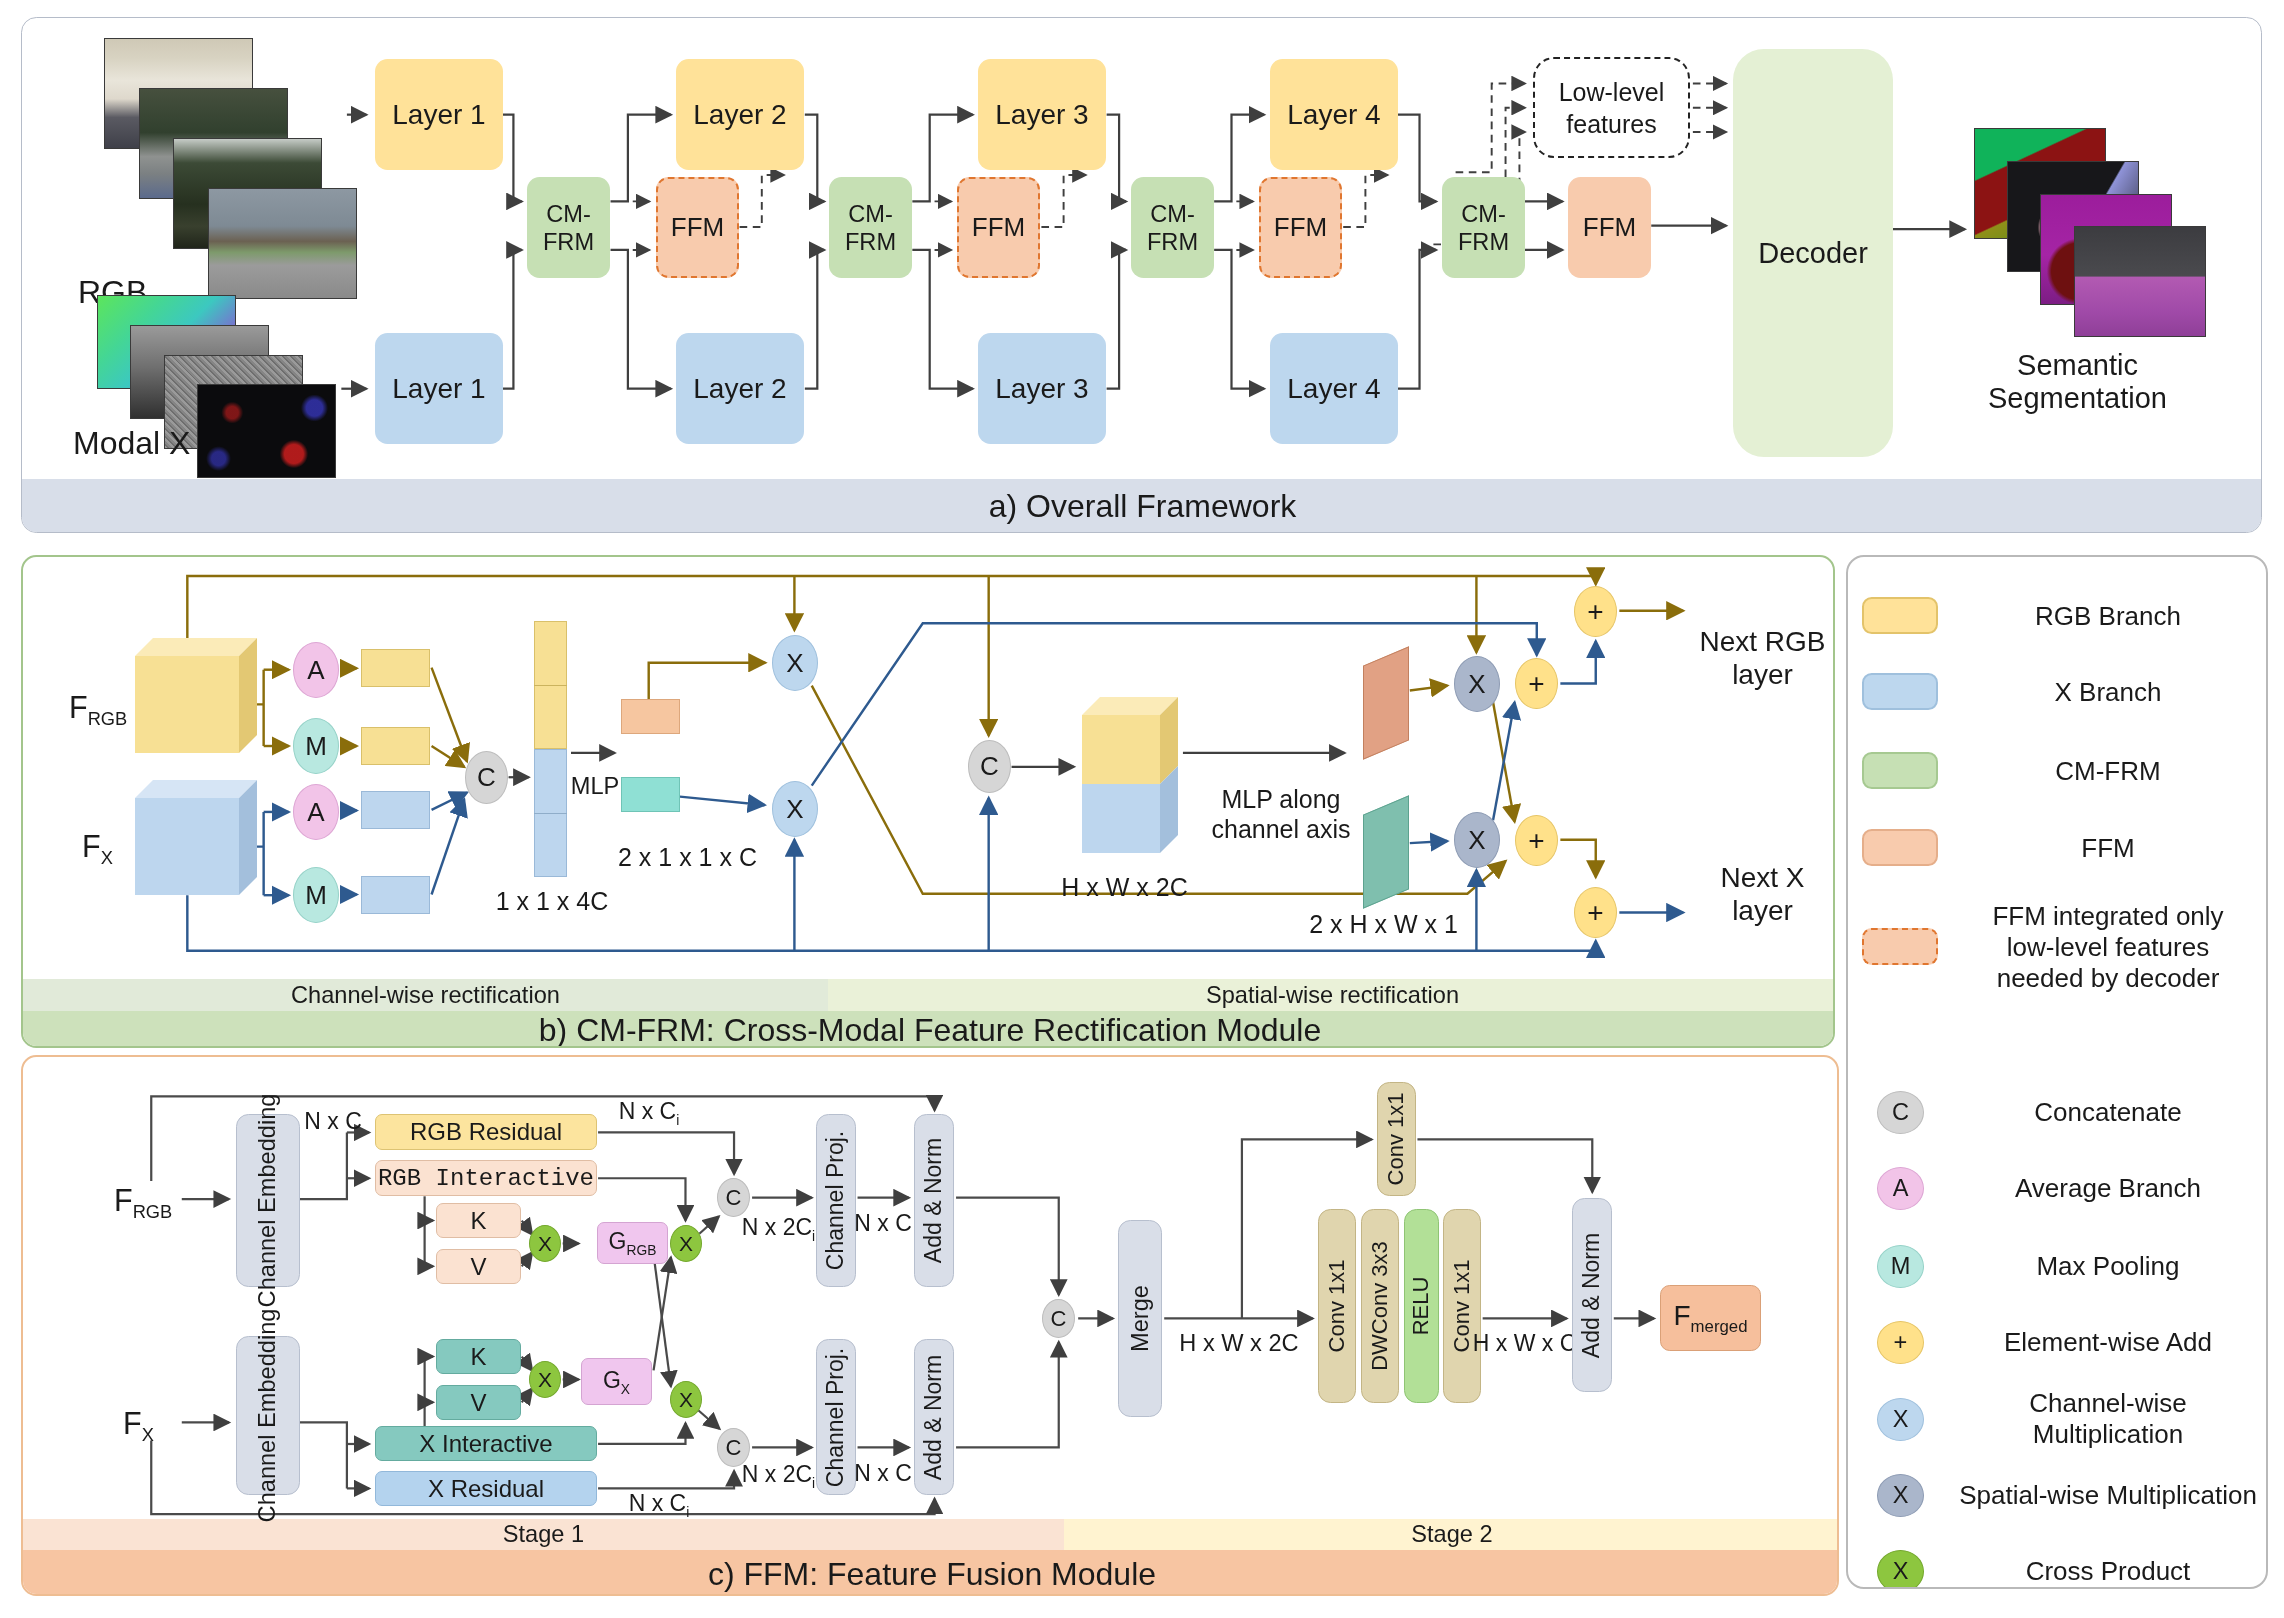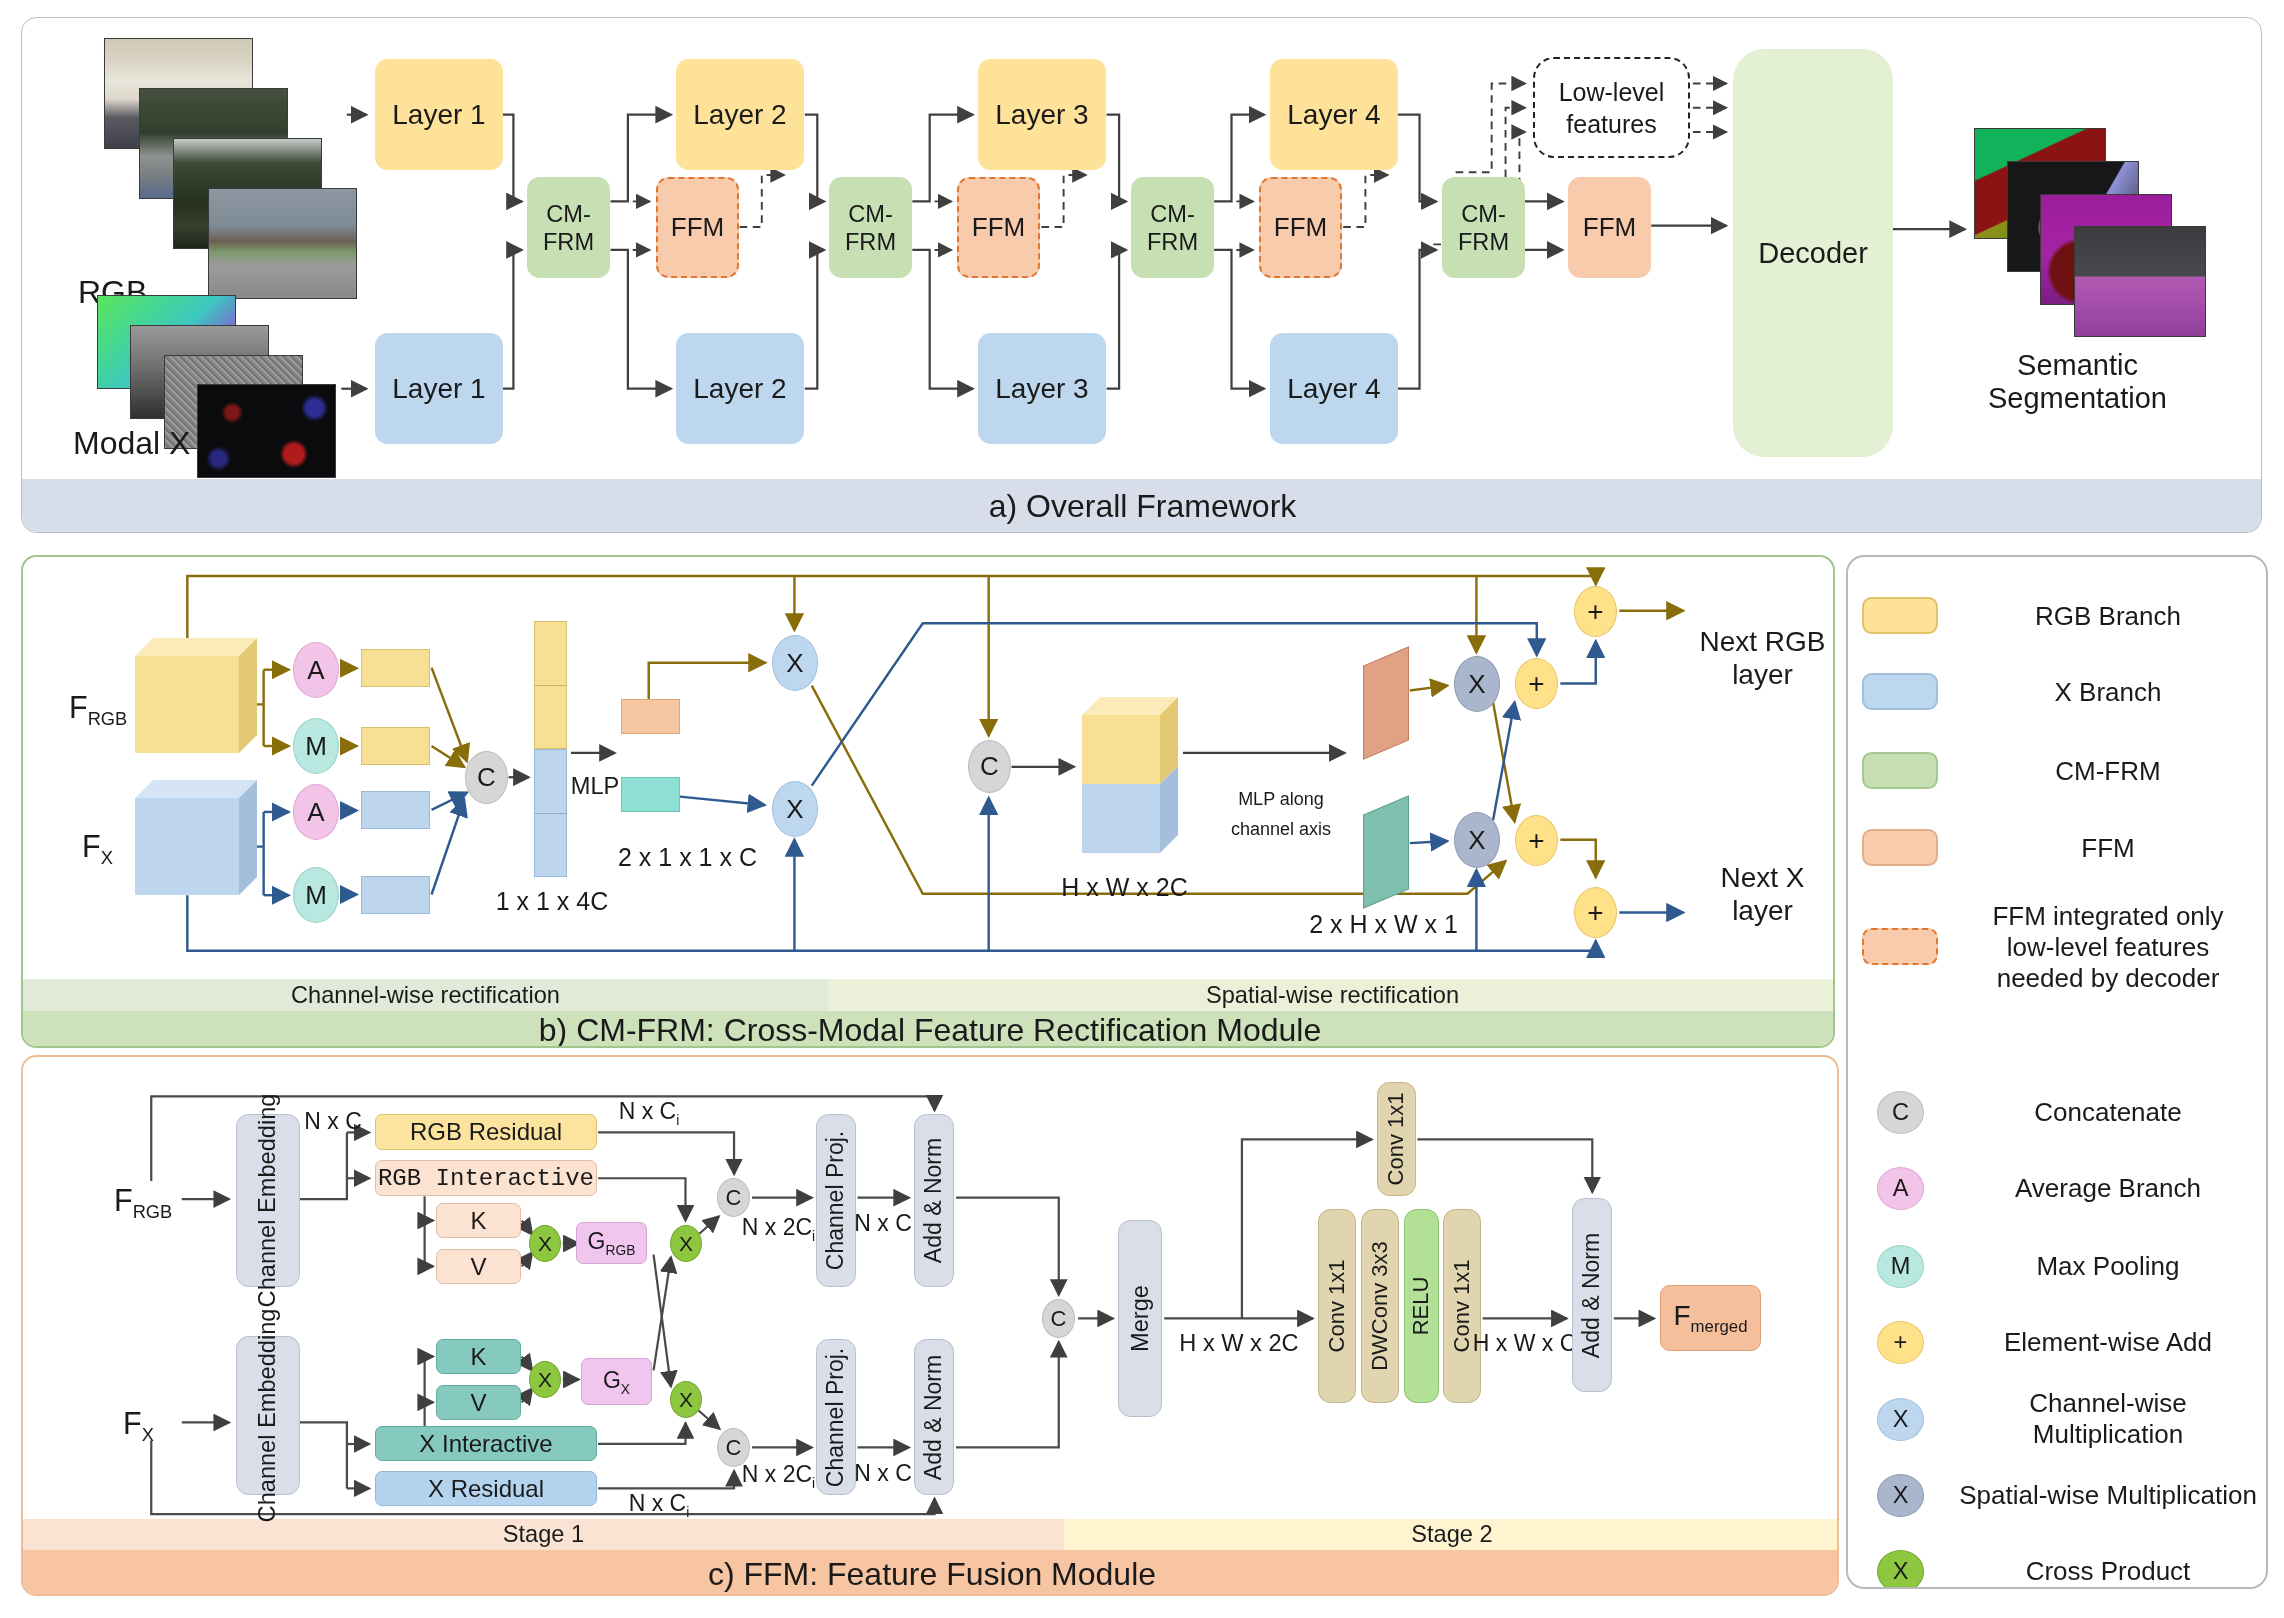--- a/index.html
+++ b/index.html
@@ -410,21 +410,21 @@
 
   <div class="ab" style="left:1082px;top:715px;width:78px;height:69px;background:#F7E094;"></div>
   <div class="ab" style="left:1082px;top:784px;width:78px;height:69px;background:#BDD6EE;"></div>
   <div class="ab" style="left:1082px;top:697px;width:78px;height:18px;background:#FBEBB8;transform:skewX(-45deg);transform-origin:0 100%;"></div>
   <div class="ab" style="left:1160px;top:715px;width:18px;height:69px;background:#E3C873;transform:skewY(-45deg);transform-origin:0 0;"></div>
   <div class="ab" style="left:1160px;top:784px;width:18px;height:69px;background:#A3BFDC;transform:skewY(-45deg);transform-origin:0 0;"></div>
   <div class="ab bx lbl" style="left:1055px;top:873px;width:139px;height:28px;font-size:25px;">
       <span>H x W x 2C</span>
     </div>
 
-  <div class="ab bx" style="left:1179px;top:783px;width:180px;height:62px;font-size:18px;line-height:30.5px;padding-left:24px;">
+  <div class="ab bx" style="left:1179px;top:783px;width:180px;height:62px;font-size:25px;line-height:30.5px;padding-left:24px;">
     <span><span>MLP along</span><br><span>channel axis</span></span>
   </div>
 
   <div class="ab" style="left:1363px;top:656px;width:46px;height:94px;background:#E1A184;border:0.7px solid #c2805f;transform:skewY(-23deg);"></div>
   <div class="ab" style="left:1363px;top:805px;width:46px;height:94px;background:#7FBFAE;border:0.7px solid #5da28f;transform:skewY(-23deg);"></div>
   <div class="ab bx lbl" style="left:1297px;top:910px;width:173px;height:28px;font-size:25px;">
       <span>2 x H x W x 1</span>
     </div>
 
   <div class="ab circ" style="left:1454px;top:656px;width:46px;height:56px;background:#AAB6CB;border:1.4px solid #8e9cb4;font-size:26px;">
@@ -477,21 +477,21 @@
   <div class="ab bx rb" style="left:436px;top:1203px;width:85px;height:35px;background:#FBE2D1;border:0.7px solid #e0bda4;font-size:24px;border-radius:7px;">
       <span>K</span>
     </div>
   <div class="ab bx rb" style="left:436px;top:1249px;width:85px;height:35px;background:#FBE2D1;border:0.7px solid #e0bda4;font-size:24px;border-radius:7px;">
       <span>V</span>
     </div>
 
   <div class="ab circ" style="left:529px;top:1225px;width:32px;height:37px;background:#8DC63F;border:1.4px solid #74a82e;font-size:21px;">
       <span>X</span>
     </div>
-  <div class="ab bx rb" style="left:576px;top:1222px;width:71px;height:42px;background:#F0C6EE;border:0.7px solid #d4a4d2;font-size:23px;border-radius:7px;">
+  <div class="ab bx rb" style="left:597px;top:1222px;width:71px;height:42px;background:#F0C6EE;border:0.7px solid #d4a4d2;font-size:23px;border-radius:7px;">
       <span><span>G</span><sub>RGB</sub></span>
     </div>
   <div class="ab circ" style="left:670px;top:1225px;width:32px;height:37px;background:#8DC63F;border:1.4px solid #74a82e;font-size:21px;">
       <span>X</span>
     </div>
 
   <div class="ab circ" style="left:717px;top:1178px;width:33px;height:39px;background:#D6D6D6;border:1.4px solid #bdbdbd;font-size:22px;">
       <span>C</span>
     </div>
   <div class="ab bx lbl" style="left:604px;top:1100px;width:90px;height:25px;font-size:23px;">

